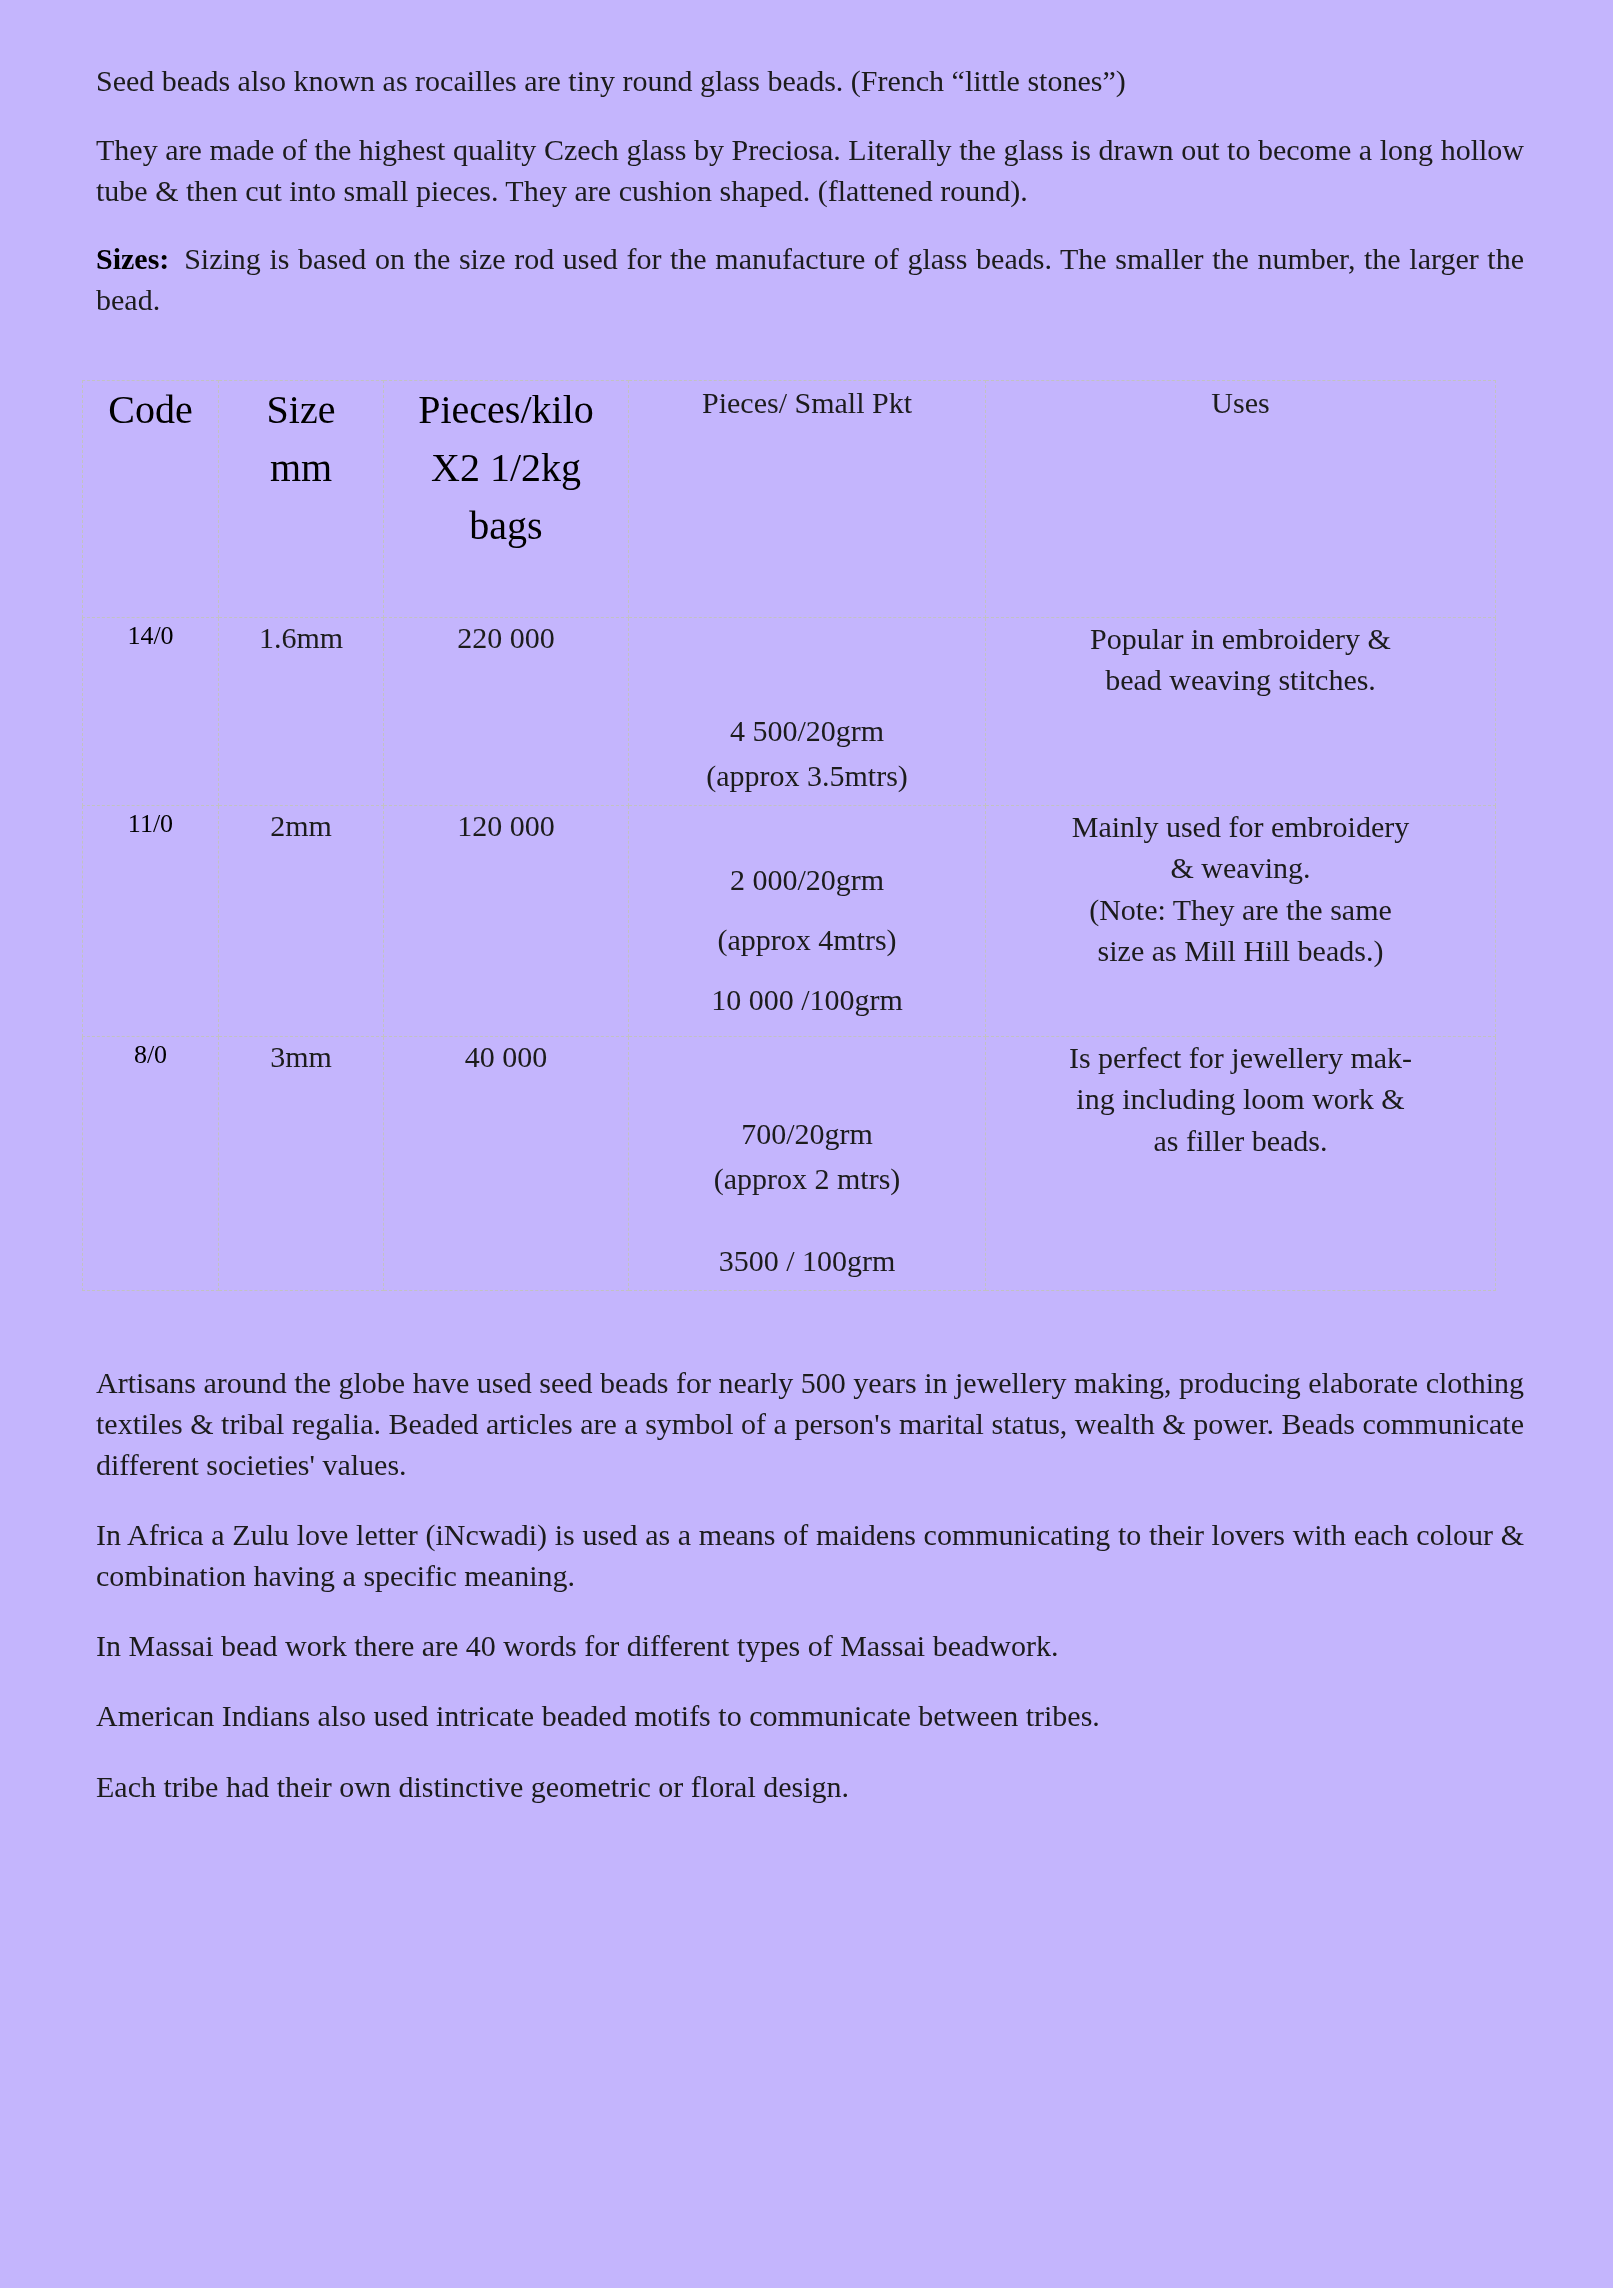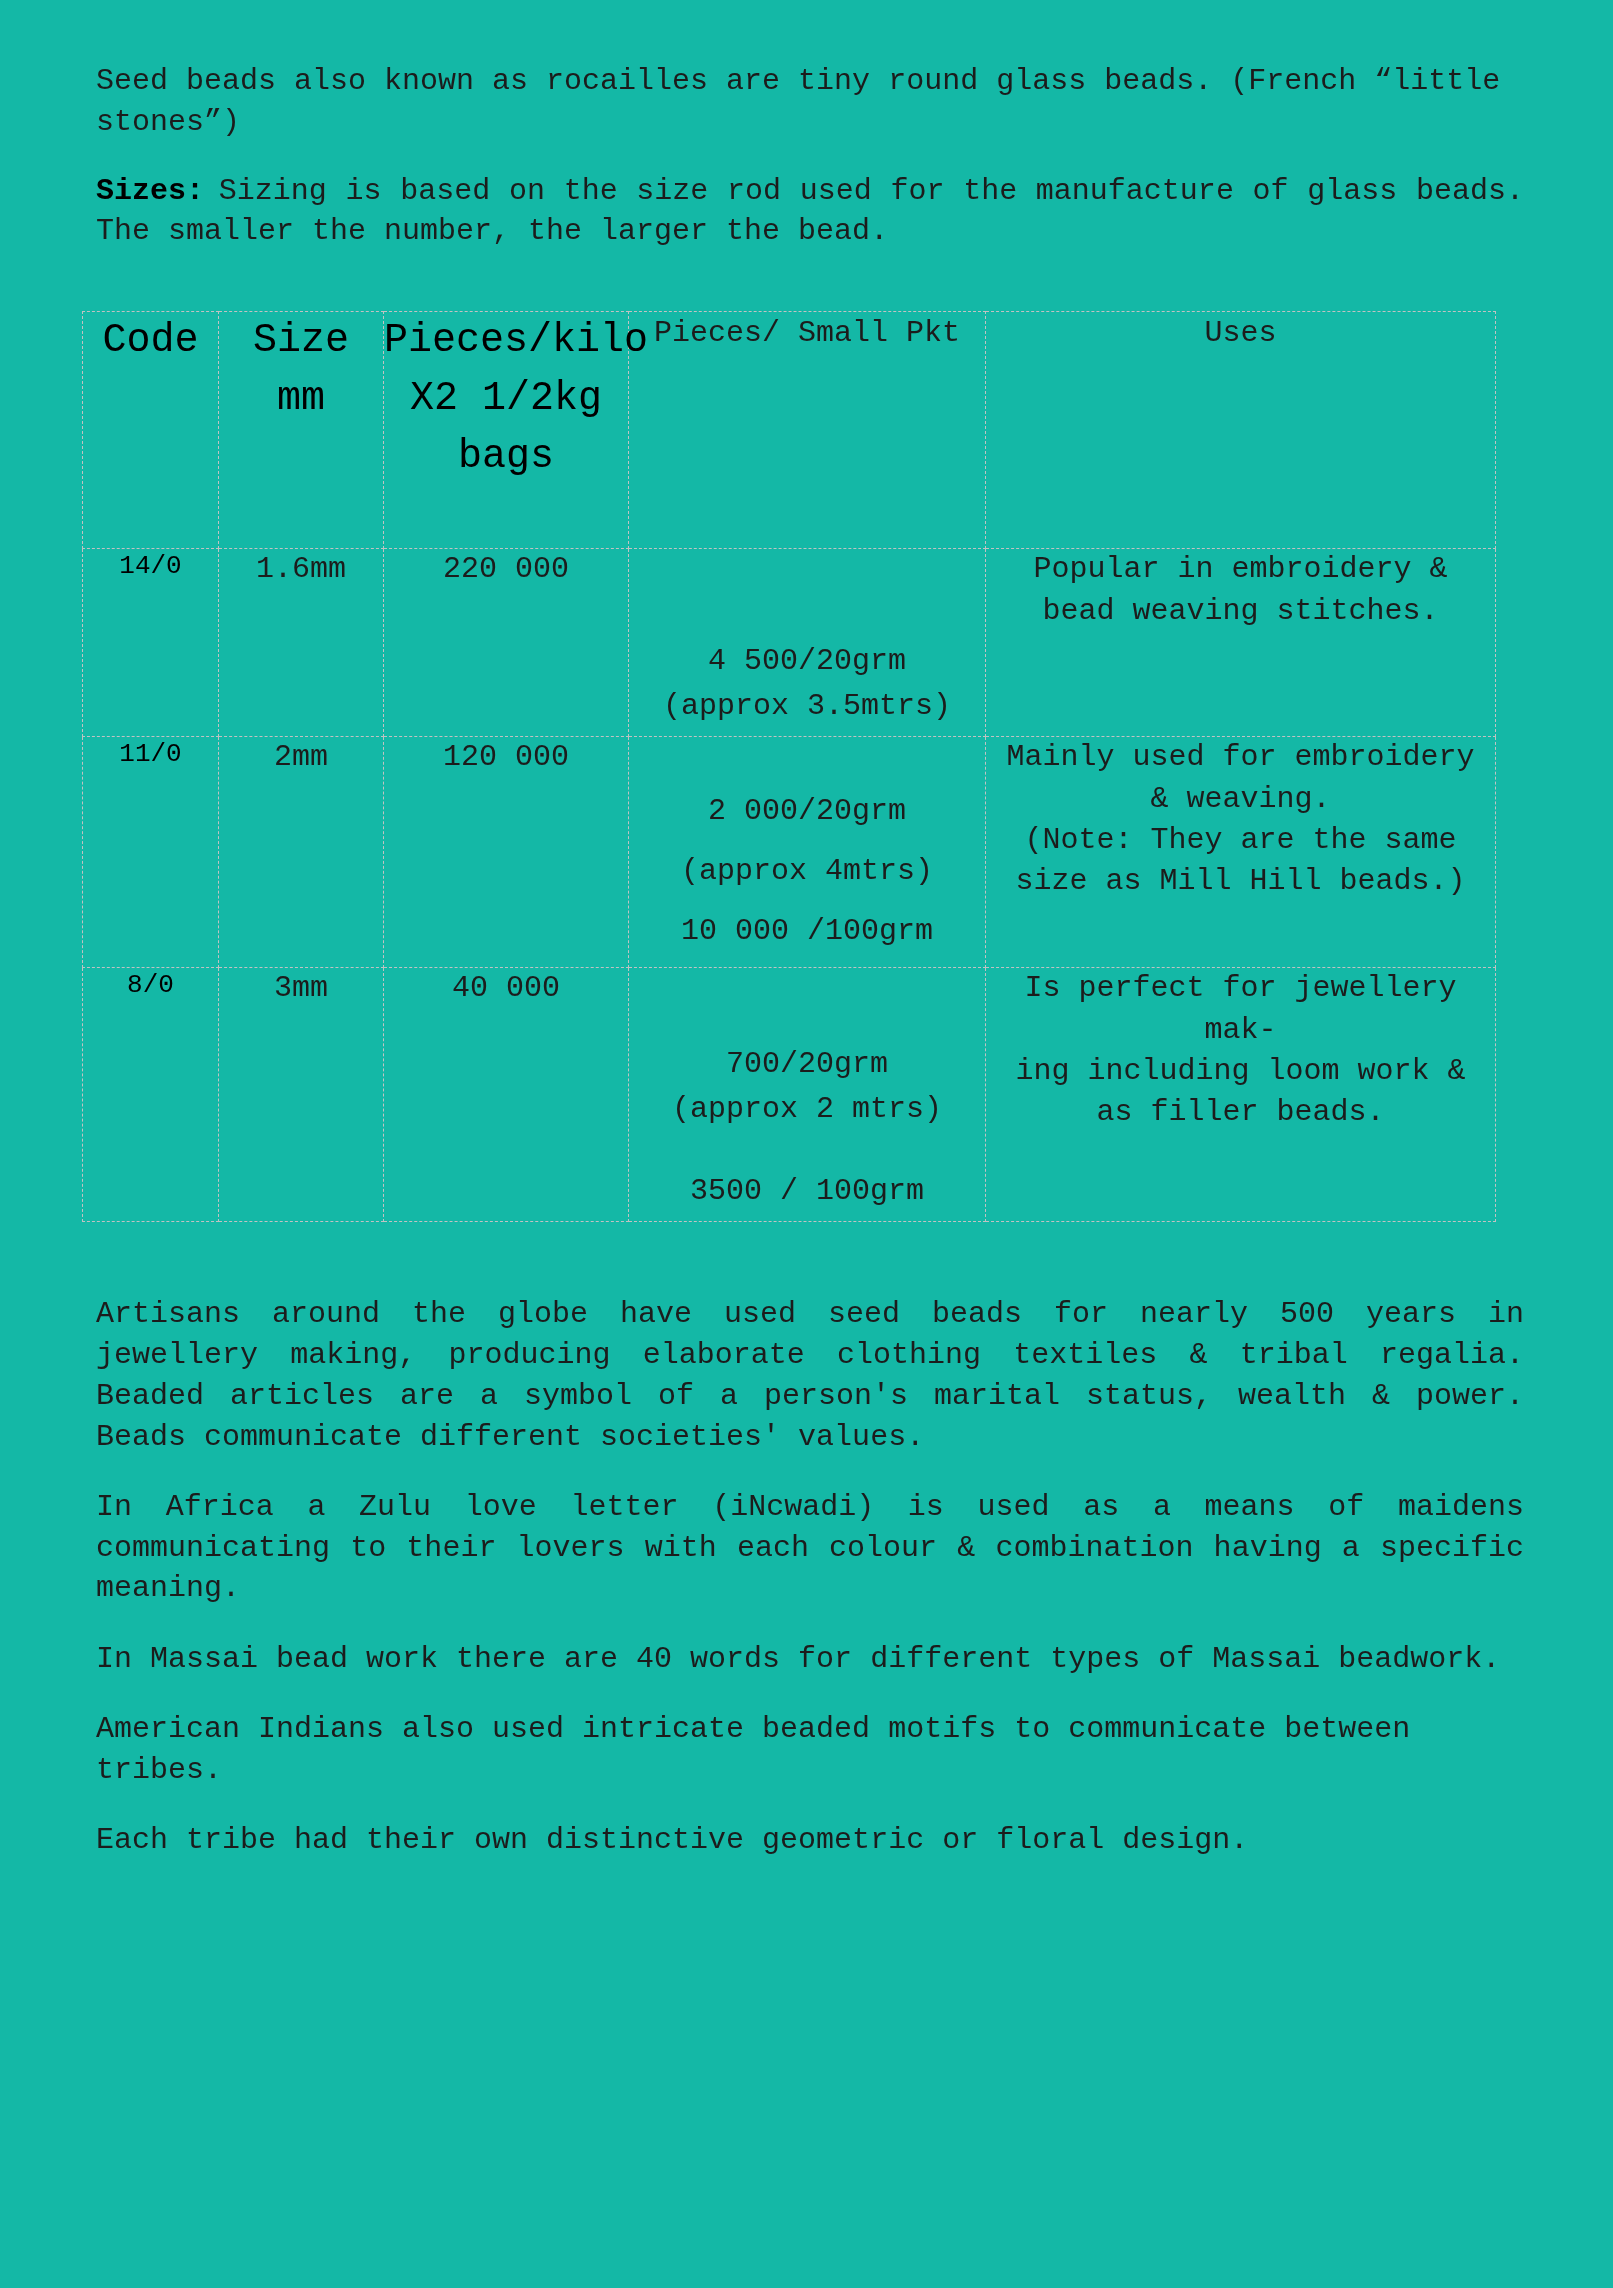--- a/index.html
+++ b/index.html
@@ -1,22 +1,22 @@
 <!DOCTYPE html>
 <html style="font-size:14.8px"><head>
 <meta charset="utf-8">
 <style>
   * { margin:0; padding:0; box-sizing:border-box; }
   html, body { background:#ffffff; }
   .page {
     position:relative;
     width:1613px; height:2289px;
-    background:#14b8a6;
+    background:#c4b5fd;
     color:#1c1c1c;
-    font-family:Liberation Mono, monospace;
+    font-family:Liberation Serif, serif;
     font-size:30px;
     line-height:1.36;
     padding:61px 89px 0 96px;
     overflow:hidden;
   }
   .para { margin-top:28px; }
   .para.first { margin-top:0; }
   .justify { text-align:justify; }
   .sizes-label { font-weight:bold; color:#000; margin-right:14.8px; }
 
@@ -61,20 +61,21 @@
   .footer-block .para { margin-top:29.5px; }
   .footer-block .para.first { margin-top:0; }
 </style>
 </head>
 <body>
 
 <div class="page">
 
   <p class="para first">Seed beads also known as rocailles are tiny round glass beads. (French “little stones”)</p>
 
+  <p class="para justify">They are made of the highest quality Czech glass by Preciosa. Literally the glass is drawn out to become a long hollow tube &amp; then cut into small pieces. They are cushion shaped. (flattened round).</p>
 
   <p class="para justify"><span class="sizes-label">Sizes:</span><span>Sizing is based on the size rod used for the manufacture of glass beads. The smaller the number, the larger the bead.</span></p>
 
   <table class="beads">
     <colgroup>
       <col style="width:136px">
       <col style="width:165px">
       <col style="width:245px">
       <col style="width:357px">
       <col style="width:510px">

